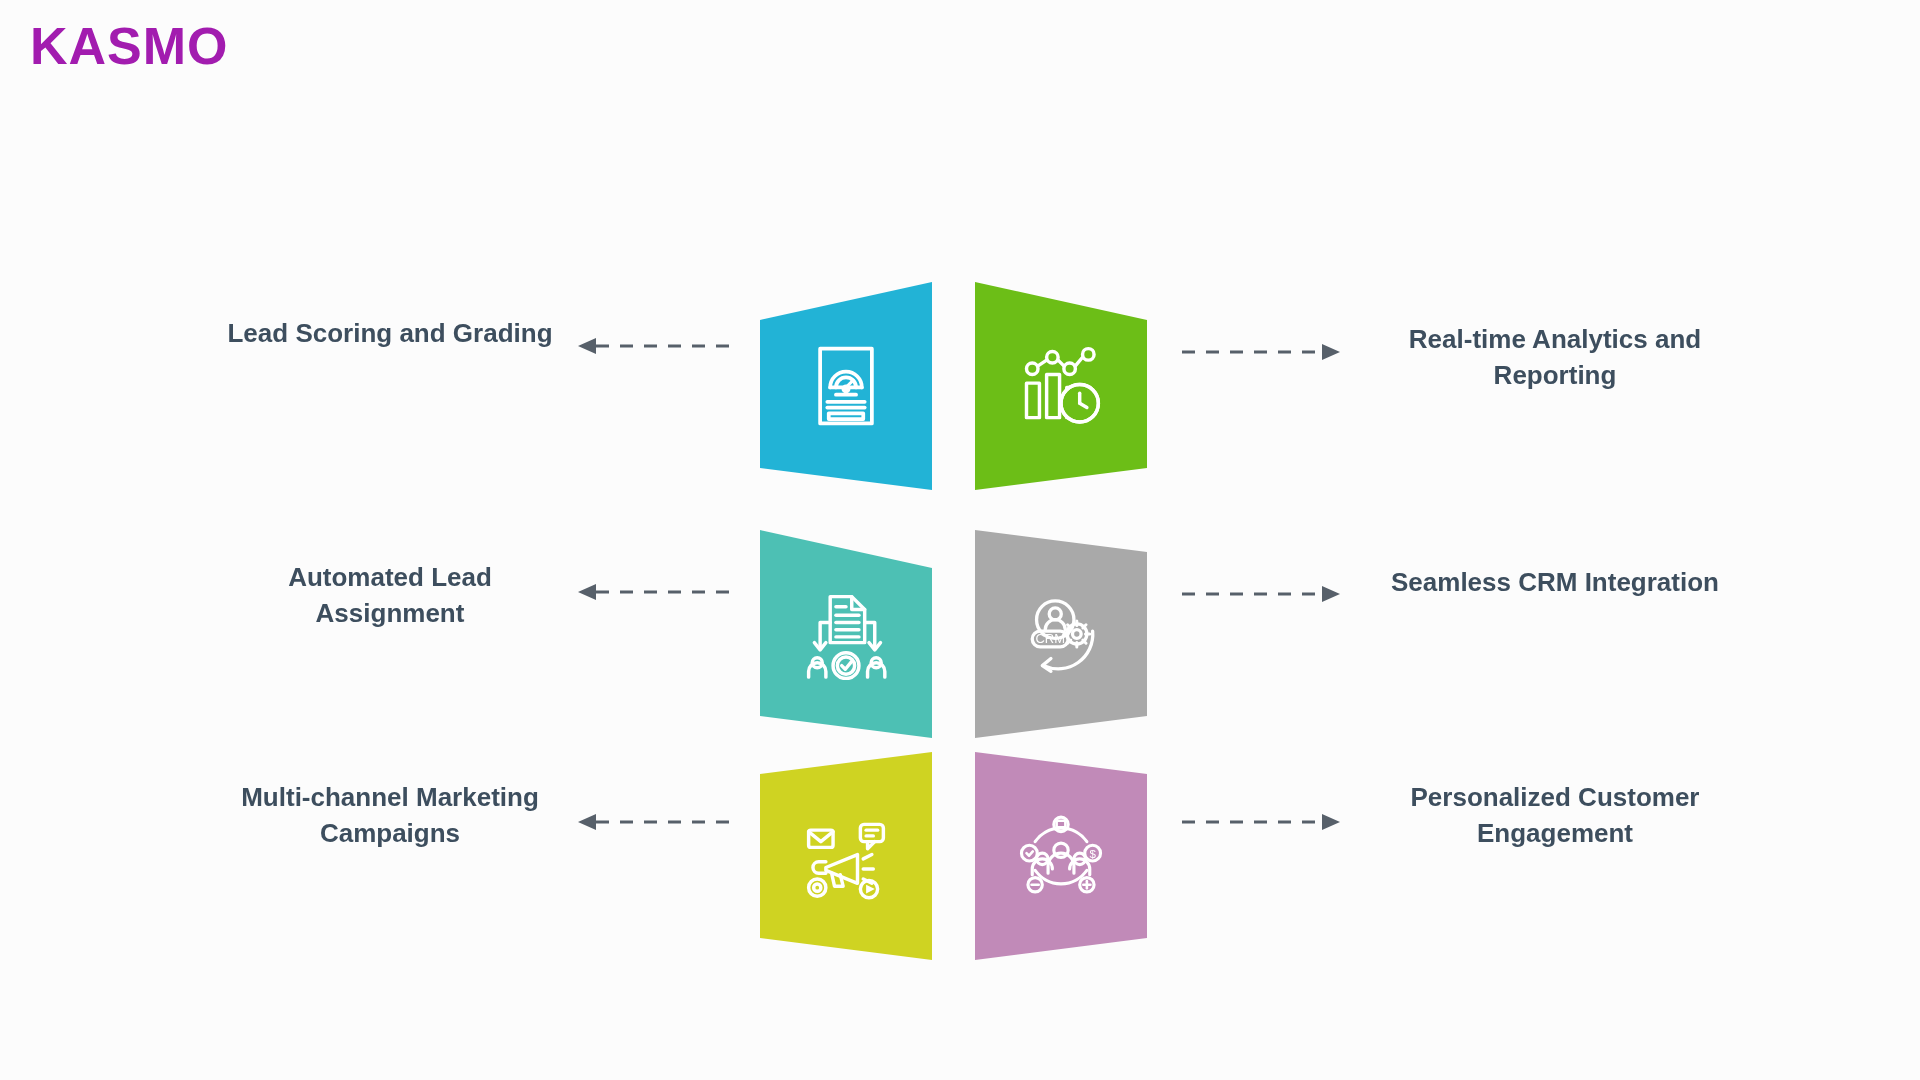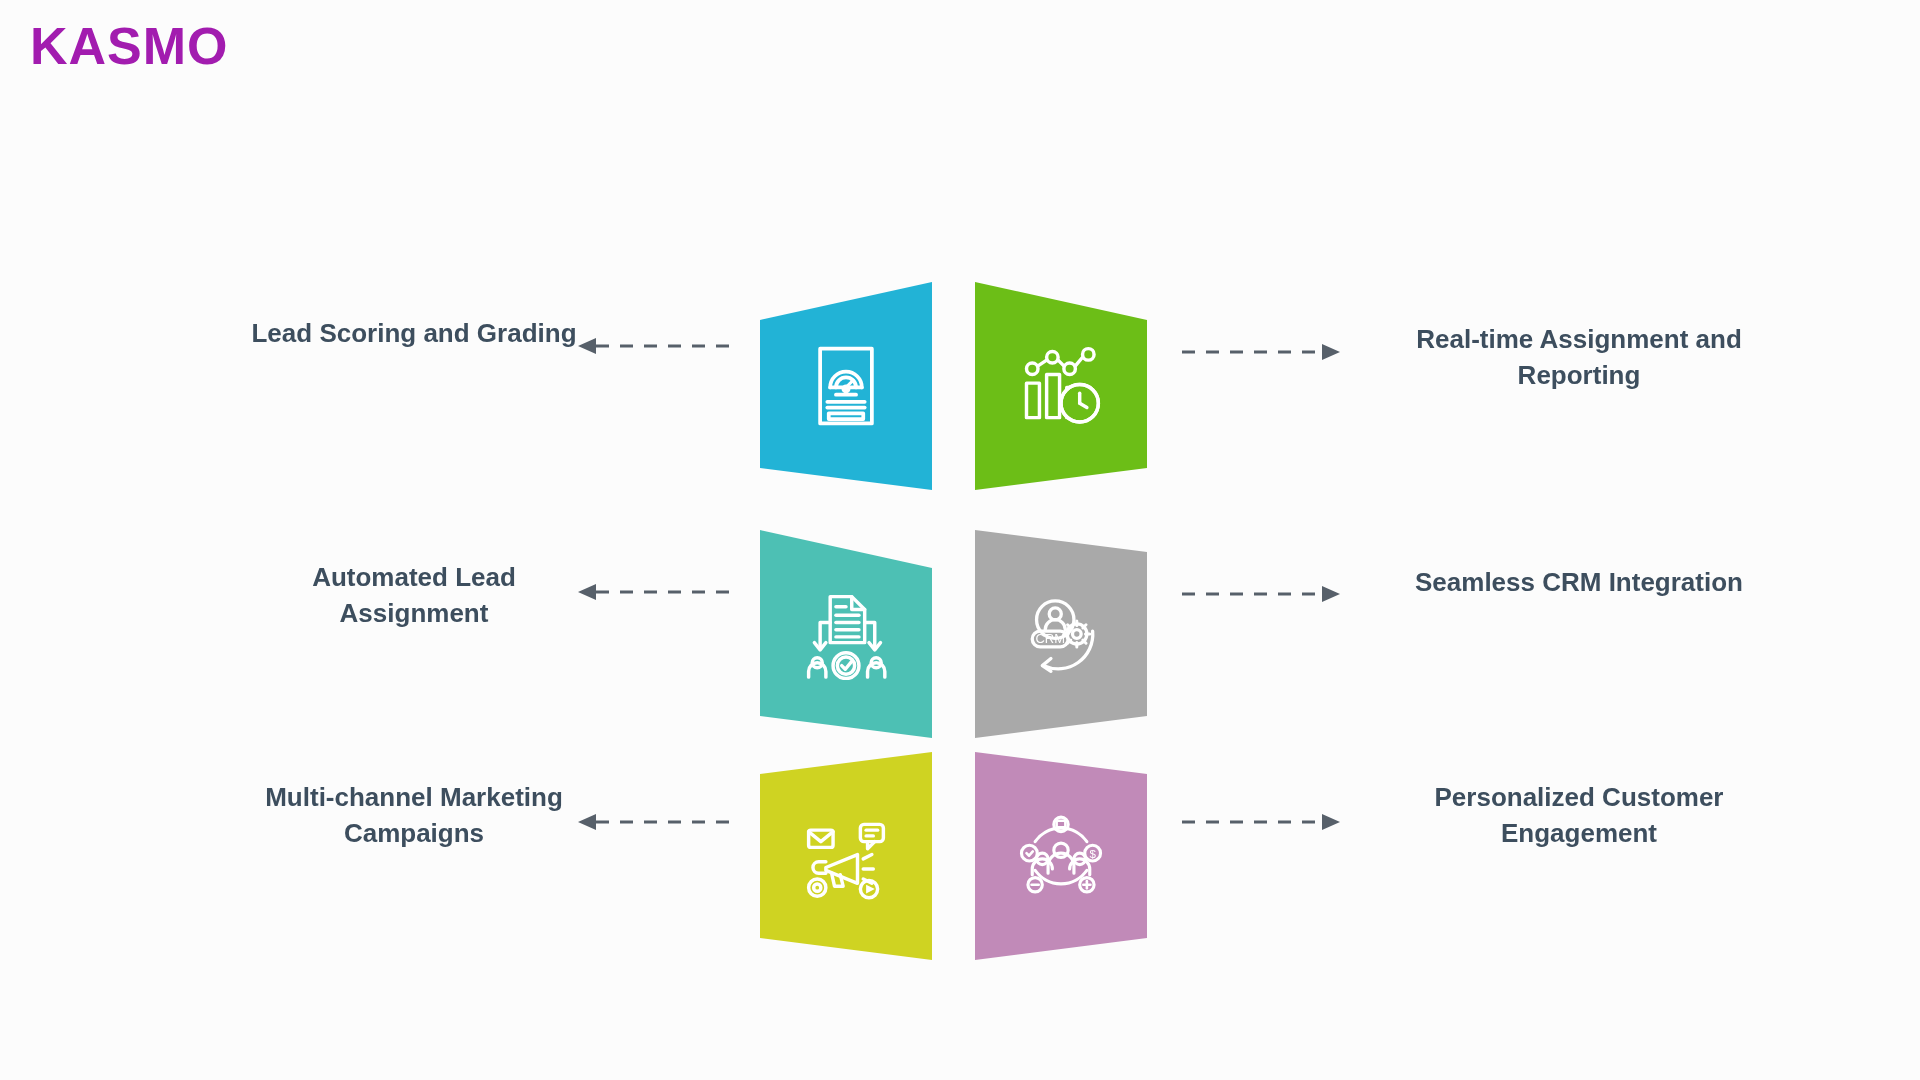--- a/index.html
+++ b/index.html
@@ -53,21 +53,20 @@
 
   
   .label {
     position: absolute;
     width: 330px;
     color: #3d4e5e;
     font-size: 26px;
     font-weight: 700;
     line-height: 1.38;
     top: 0;
-    margin-left: 24px;
   }
   .label-left  { left: 225px;  text-align: center; }
   .label-right { left: 1390px; text-align: center; }
 
   .label-l0 { top: 28px; }
   .label-l1 { top: 30px; }
   .label-l2 { top: 20px; }
   .label-r0 { top: 34px; }
   .label-r1 { top: 35px; }
   .label-r2 { top: 20px; }
@@ -182,21 +181,21 @@
         </div>
       </div>
 
       <div class="connector conn-right conn-r0">
         <svg viewBox="0 0 160 24" width="160" height="24">
           <line x1="2" y1="12" x2="142" y2="12" stroke="#57606a" stroke-width="3" stroke-dasharray="13 11"></line>
           <polygon points="160,12 142,4 142,20" fill="#57606a"></polygon>
         </svg>
       </div>
 
-      <div class="label label-right label-r0">Real-time Assignment and Reporting</div>
+      <div class="label label-right label-r0">Real-time Analytics and Reporting</div>
     </div>
 
     <div class="row row-1">
 
       <div class="label label-left label-l1">Automated Lead Assignment</div>
 
       <div class="connector conn-left conn-l1">
         <svg viewBox="0 0 160 24" width="160" height="24">
           <line x1="18" y1="12" x2="158" y2="12" stroke="#57606a" stroke-width="3" stroke-dasharray="13 11"></line>
           <polygon points="0,12 18,4 18,20" fill="#57606a"></polygon>

